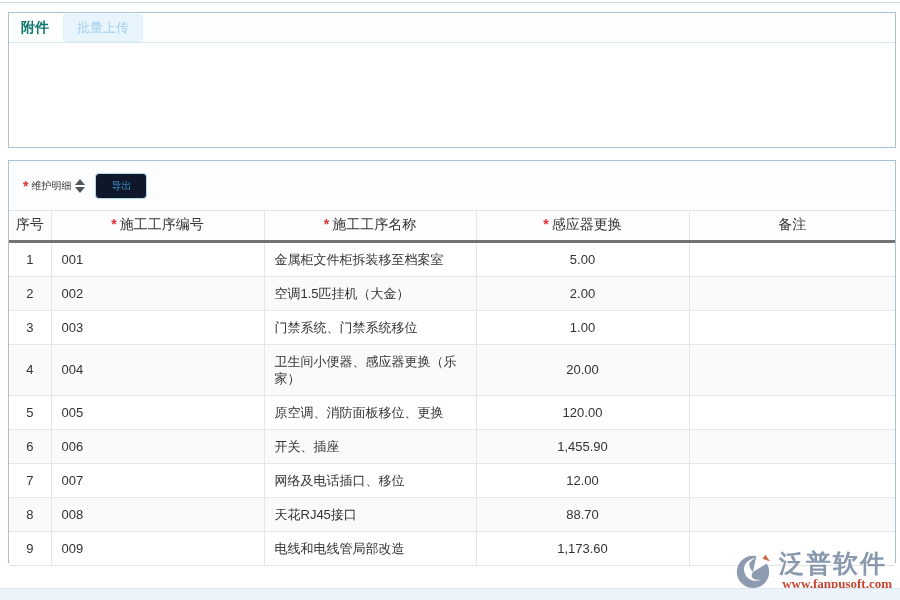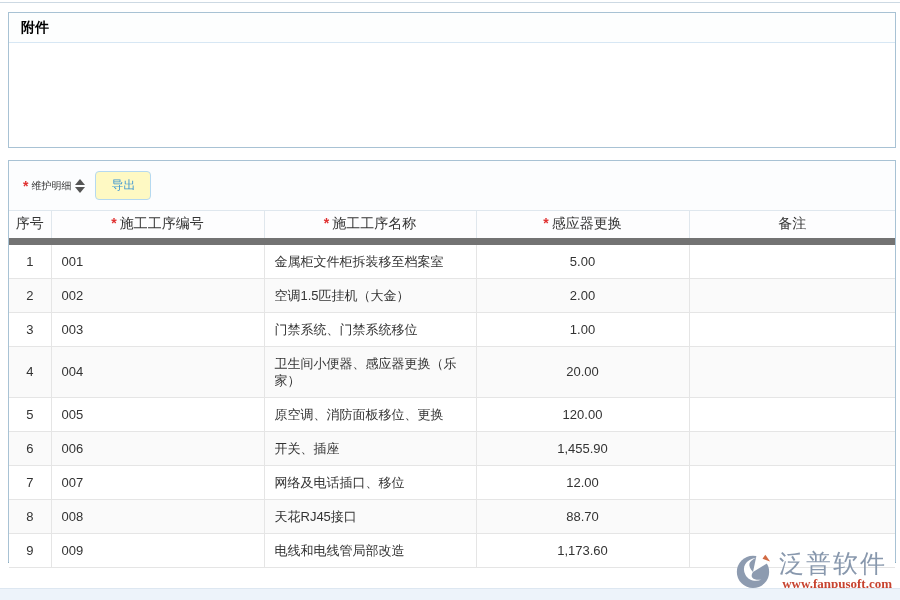--- a/index.html
+++ b/index.html
@@ -19,21 +19,21 @@
     background: #fff;
   }
 
   
   .panel-attachments { height: 136px; display: flex; flex-direction: column; }
   .att-header {
     height: 30px; display: flex; align-items: center;
     padding-left: 12px; border-bottom: 1px solid #d7e7f4;
     background: #fdfefe;
   }
-  .att-title { font-size: 14px; font-weight: bold; color: #000000; margin-right: 14px; }
+  .att-title { font-size: 14px; font-weight: bold; color: #0f766e; margin-right: 14px; }
   .btn-batch {
     background: #e9f5fd; color: #a2cfef; border: 1px solid #ddeffa;
     border-radius: 4px; font-size: 13px; padding: 4px 13px; cursor: pointer;
     font-family: inherit;
   }
   .file-header-row { display: flex; height: 47px; border-bottom: 1px solid #e2e8ee; }
   .fh {
     display: flex; align-items: center; justify-content: center;
     font-size: 14px; color: #333; border-right: 1px solid #dde5ec;
   }
@@ -51,29 +51,29 @@
   .mnt-header {
     height: 50px; display: flex; align-items: center; padding-left: 14px;
     border-bottom: 1px solid #dfe7ee; background: #fcfdfe;
   }
   .req { color: #e03131; font-size: 14px; margin-right: 3px; font-weight: bold; }
   .mnt-title { font-size: 10px; color: #333; }
   .sort-icon { display: inline-flex; flex-direction: column; margin: 0 10px 0 4px; cursor: pointer; gap: 2px; }
   .tri-up { width: 0; height: 0; border-left: 5px solid transparent; border-right: 5px solid transparent; border-bottom: 6px solid #555; }
   .tri-down { width: 0; height: 0; border-left: 5px solid transparent; border-right: 5px solid transparent; border-top: 6px solid #555; }
   .btn-export {
-    background: #fef9c3; color: #3e96d2; border: 1px solid #b5d9f0;
-    border-radius: 4px; font-size: 12px; padding: 5px 15px; cursor: pointer;
+    background: #0f172a; color: #3e96d2; border: 1px solid #b5d9f0;
+    border-radius: 4px; font-size: 10px; padding: 5px 15px; cursor: pointer;
     font-family: inherit;
   }
 
   table.mnt { width: 100%; border-collapse: collapse; table-layout: fixed; }
   table.mnt th {
     font-size: 14px; font-weight: normal; color: #333; text-align: center;
-    height: 30px; border-bottom: 7px solid #737373; border-right: 1px solid #e0e7ed;
+    height: 30px; border-bottom: 3px solid #737373; border-right: 1px solid #e0e7ed;
     background: #fdfdfe; overflow: hidden; white-space: nowrap;
   }
   table.mnt th:last-child, table.mnt td:last-child { border-right: none; }
   table.mnt td {
     font-size: 13px; color: #333; border-bottom: 1px solid #e5e5e5;
     border-right: 1px solid #e5e5e5; padding: 8px 10px; line-height: 17px;
     background: #fff; vertical-align: middle;
   }
   table.mnt tr:nth-child(even) td { background: #fafafa; }
   td.c-no { text-align: center; padding-left: 2px; padding-right: 2px; }
@@ -81,21 +81,21 @@
   td.c-remark { padding: 8px 6px; }
 
   
   .watermark {
     position: absolute; right: 8px; top: 551px;
     display: flex; align-items: flex-start; opacity: 0.96; pointer-events: none;
   }
   .wm-icon { width: 38px; height: 38px; margin-right: 2px; margin-top: 1px; }
   .wm-text { display: flex; flex-direction: column; align-items: center; }
   .wm-brand {
-    font-size: 25px; font-weight: normal; color: #8494aa; letter-spacing: 2px;
+    font-size: 25px; font-weight: bold; color: #8494aa; letter-spacing: 2px;
     line-height: 26px; font-family: "Liberation Serif", "DejaVu Serif", serif;
   }
   .wm-url {
     font-size: 13px; font-weight: bold; color: #c53c28; line-height: 14px;
     font-family: "Liberation Serif", "DejaVu Serif", serif;
     margin-left: 8px;
   }
 
   .bottombar {
     position: absolute; left: 0; right: 0; bottom: 0; height: 12px;
@@ -103,20 +103,21 @@
   }
 </style>
 </head>
 <body>
 
 <div class="topline"></div>
 
 <section class="panel panel-attachments">
   <div class="att-header">
     <span class="att-title">附件</span>
+    <button class="btn-batch">批量上传</button>
   </div>
   <div class="file-body"></div>
 </section>
 
 <section class="panel panel-maintenance">
   <div class="mnt-header">
     <span class="req">*</span>
     <span class="mnt-title">维护明细</span>
     <span class="sort-icon">
       <span class="tri-up"></span>

